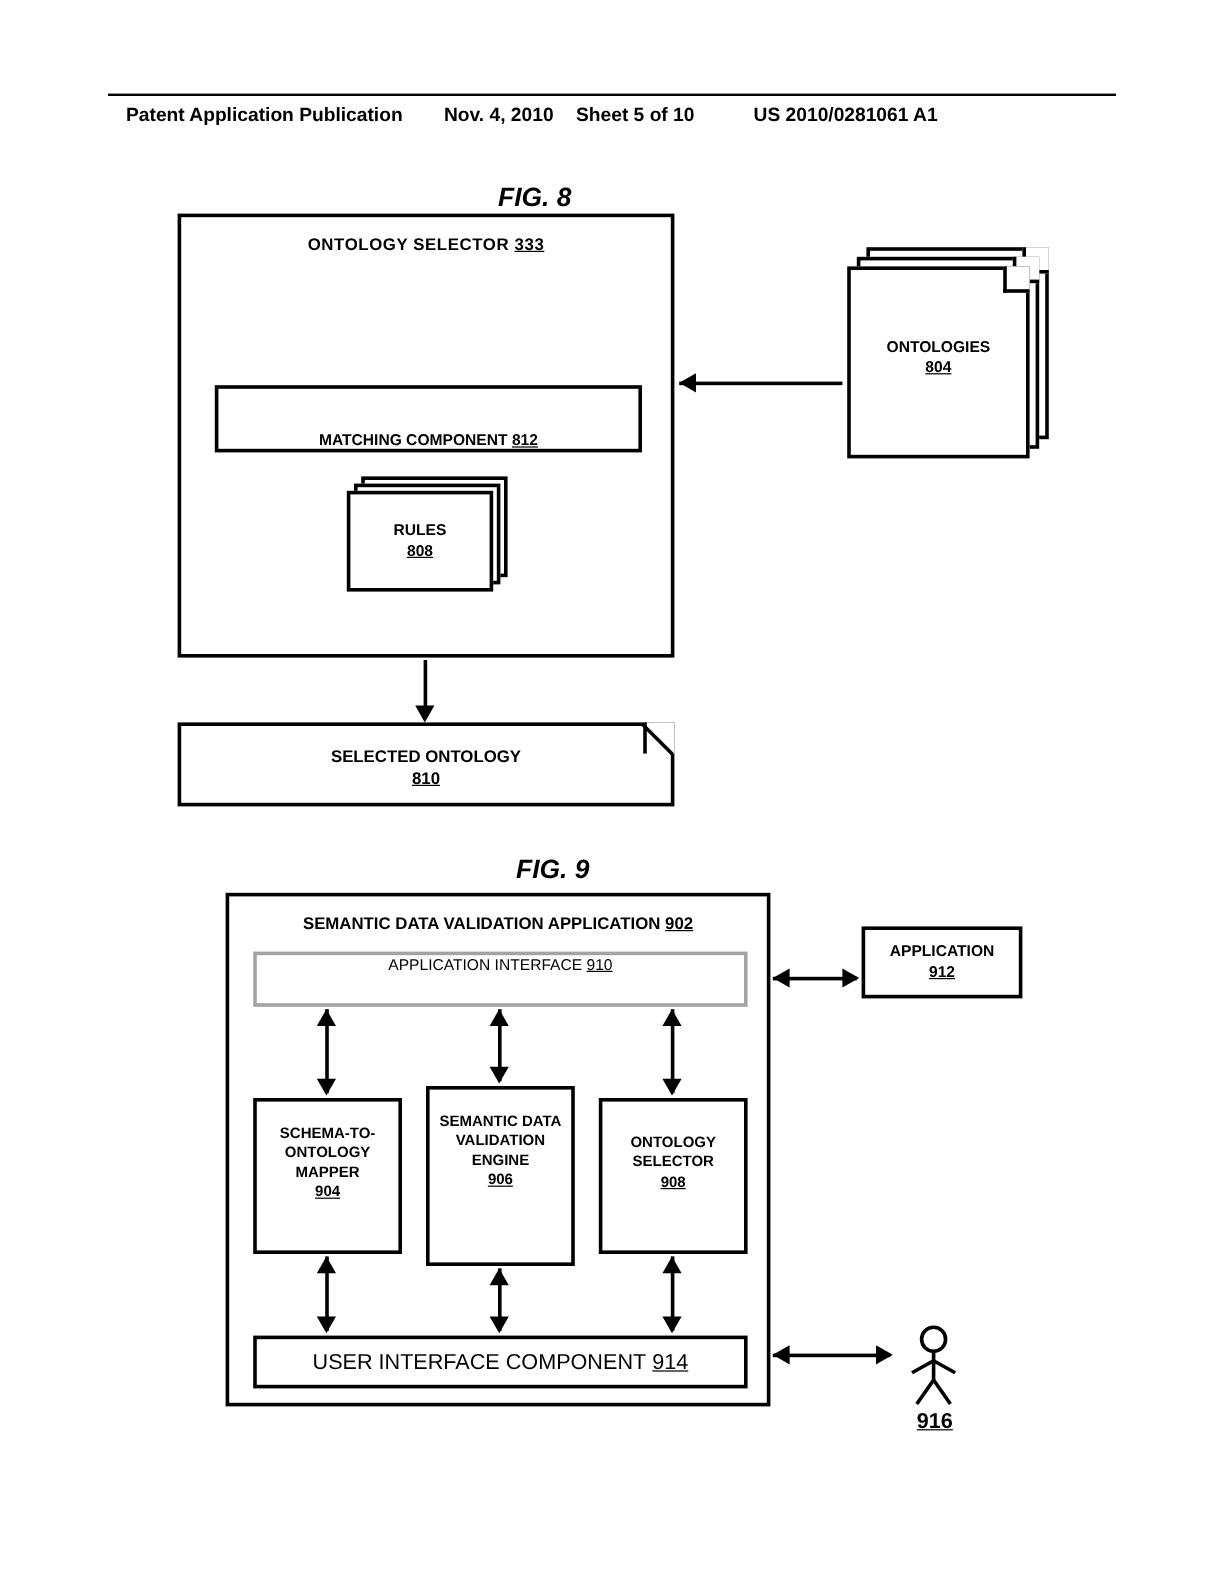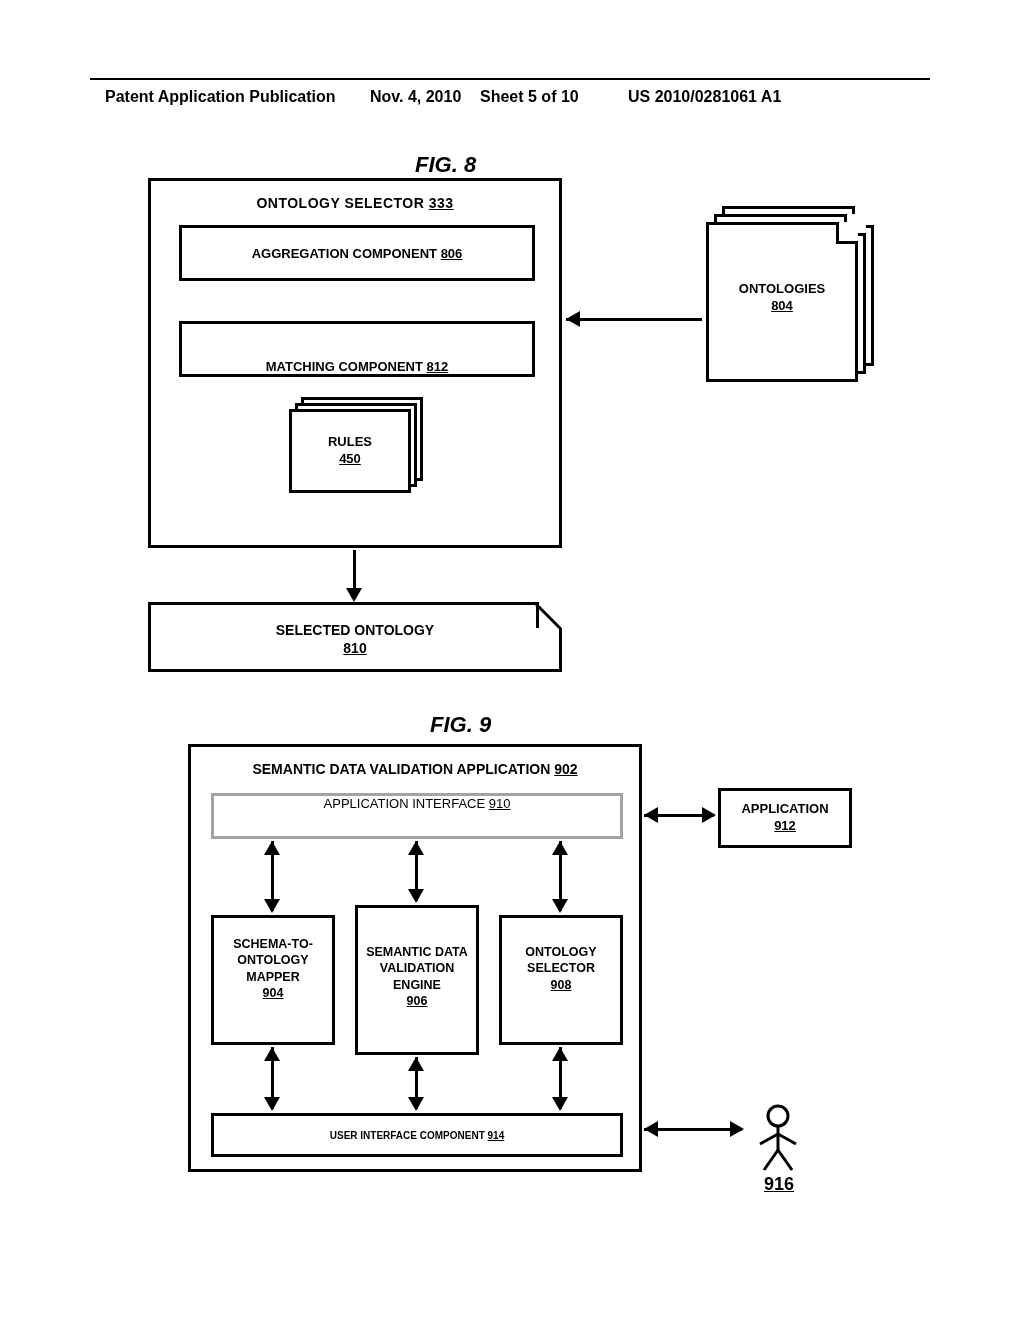--- a/index.html
+++ b/index.html
@@ -43,24 +43,24 @@
     .a802-810-h { top: 410px; left: 198px; }
     .a804-802 { top: 140px; left: 418px; width: 136px; height: 3px; }
     .a804-802-h { top: 133px; left: 418px; }
 
     
     .fig9 { position: absolute; top: 744px; left: 188px; }
     .box902 { position: absolute; top: 0; left: 0; width: 454px; height: 428px; border: 3px solid #000; }
     .box902-title { position: absolute; top: 14px; width: 100%; text-align: center; font-size: 14px; font-weight: bold; }
     .box910 { position: absolute; top: 46px; left: 20px; width: 412px; height: 46px; border: 3px solid #a3a3a3; display: flex; align-items: flex-start; justify-content: center; font-size: 13px; font-weight: normal; }
     .box904 { position: absolute; top: 168px; left: 20px; width: 124px; height: 130px; border: 3px solid #000; text-align: center; font-size: 12.5px; font-weight: bold; padding-top: 18px; line-height: 1.3; }
-    .box906 { position: absolute; top: 158px; left: 164px; width: 124px; height: 150px; border: 3px solid #000; text-align: center; font-size: 12.5px; font-weight: bold; padding-top: 36px; line-height: 1.3; }
+    .box906 { position: absolute; top: 158px; left: 164px; width: 124px; height: 150px; border: 3px solid #000; text-align: center; font-size: 12.5px; font-weight: bold; padding-top: 18px; line-height: 1.3; }
     .box908 { position: absolute; top: 168px; left: 308px; width: 124px; height: 130px; border: 3px solid #000; text-align: center; font-size: 12.5px; font-weight: bold; padding-top: 26px; line-height: 1.3; }
-    .box914 { position: absolute; top: 366px; left: 20px; width: 412px; height: 44px; border: 3px solid #000; display: flex; align-items: center; justify-content: center; font-size: 10px; font-weight: bold; }
-    .box912 { position: absolute; top: 44px; left: 530px; width: 134px; height: 60px; border: 3px solid #000; text-align: center; font-size: 13px; font-weight: bold; padding-top: 10px; line-height: 1.3; }
+    .box914 { position: absolute; top: 366px; left: 20px; width: 412px; height: 44px; border: 3px solid #000; display: flex; align-items: center; justify-content: center; font-size: 18px; font-weight: normal; }
+    .box912 { position: absolute; top: 28px; left: 530px; width: 134px; height: 60px; border: 3px solid #000; text-align: center; font-size: 13px; font-weight: bold; padding-top: 10px; line-height: 1.3; }
     .user916 { position: absolute; top: 360px; left: 562px; }
     .user-lbl { position: absolute; top: 430px; left: 576px; font-size: 18px; font-weight: bold; }
 
     
     .c1 { top: 70px; left: 456px; width: 70px; height: 3px; }
     .c2 { top: 384px; left: 456px; width: 98px; height: 3px; }
     .v904a { top: 94px; left: 80px; width: 3px; height: 70px; }
     .v906a { top: 94px; left: 224px; width: 3px; height: 60px; }
     .v908a { top: 94px; left: 368px; width: 3px; height: 70px; }
     .v904b { top: 300px; left: 80px; width: 3px; height: 62px; }
@@ -77,34 +77,30 @@
   <div class="hdr hdr-sheet">Sheet 5 of 10</div>
   <div class="hdr hdr-pubno">US 2010/0281061 A1</div>
 
   <div class="fig-label fig8-label">FIG. 8</div>
   <div class="fig8">
     <div class="box802">
       <div class="box802-title">
         <span>ONTOLOGY SELECTOR</span>
         <span class="undr">333</span>
       </div>
-      <div class="box806">
-        <span>AGGREGATION COMPONENT</span>&nbsp;
-        <span class="undr">806</span>
-      </div>
       <div class="box812">
         <span>MATCHING COMPONENT</span>&nbsp;
         <span class="undr">812</span>
       </div>
       <div class="stack-rules">
         <div class="rules-card" style="top:0;left:12px"></div>
         <div class="rules-card" style="top:6px;left:6px"></div>
         <div class="rules-card" style="top:12px;left:0">
           <span>RULES</span><br>
-          <span class="undr">450</span>
+          <span class="undr">808</span>
         </div>
       </div>
     </div>
 
     <div class="stack-ontologies">
       <div class="ont-card" style="top:0;left:16px">
           <div class="fold"></div>
         </div>
       <div class="ont-card" style="top:8px;left:8px">
           <div class="fold"></div>

